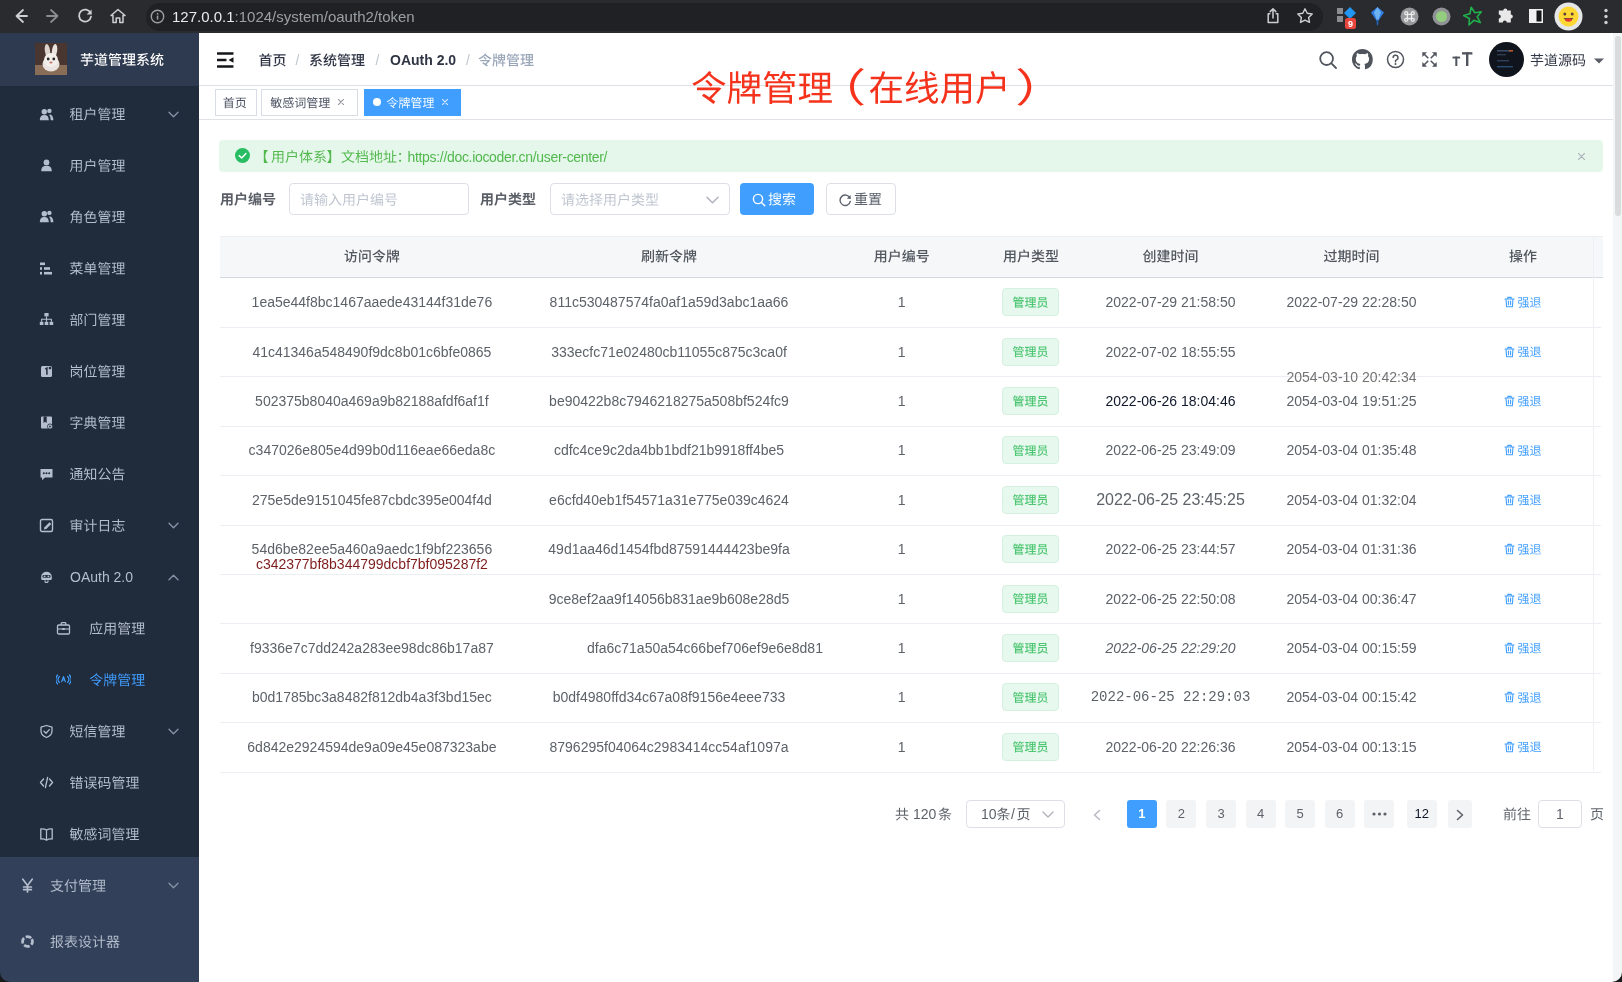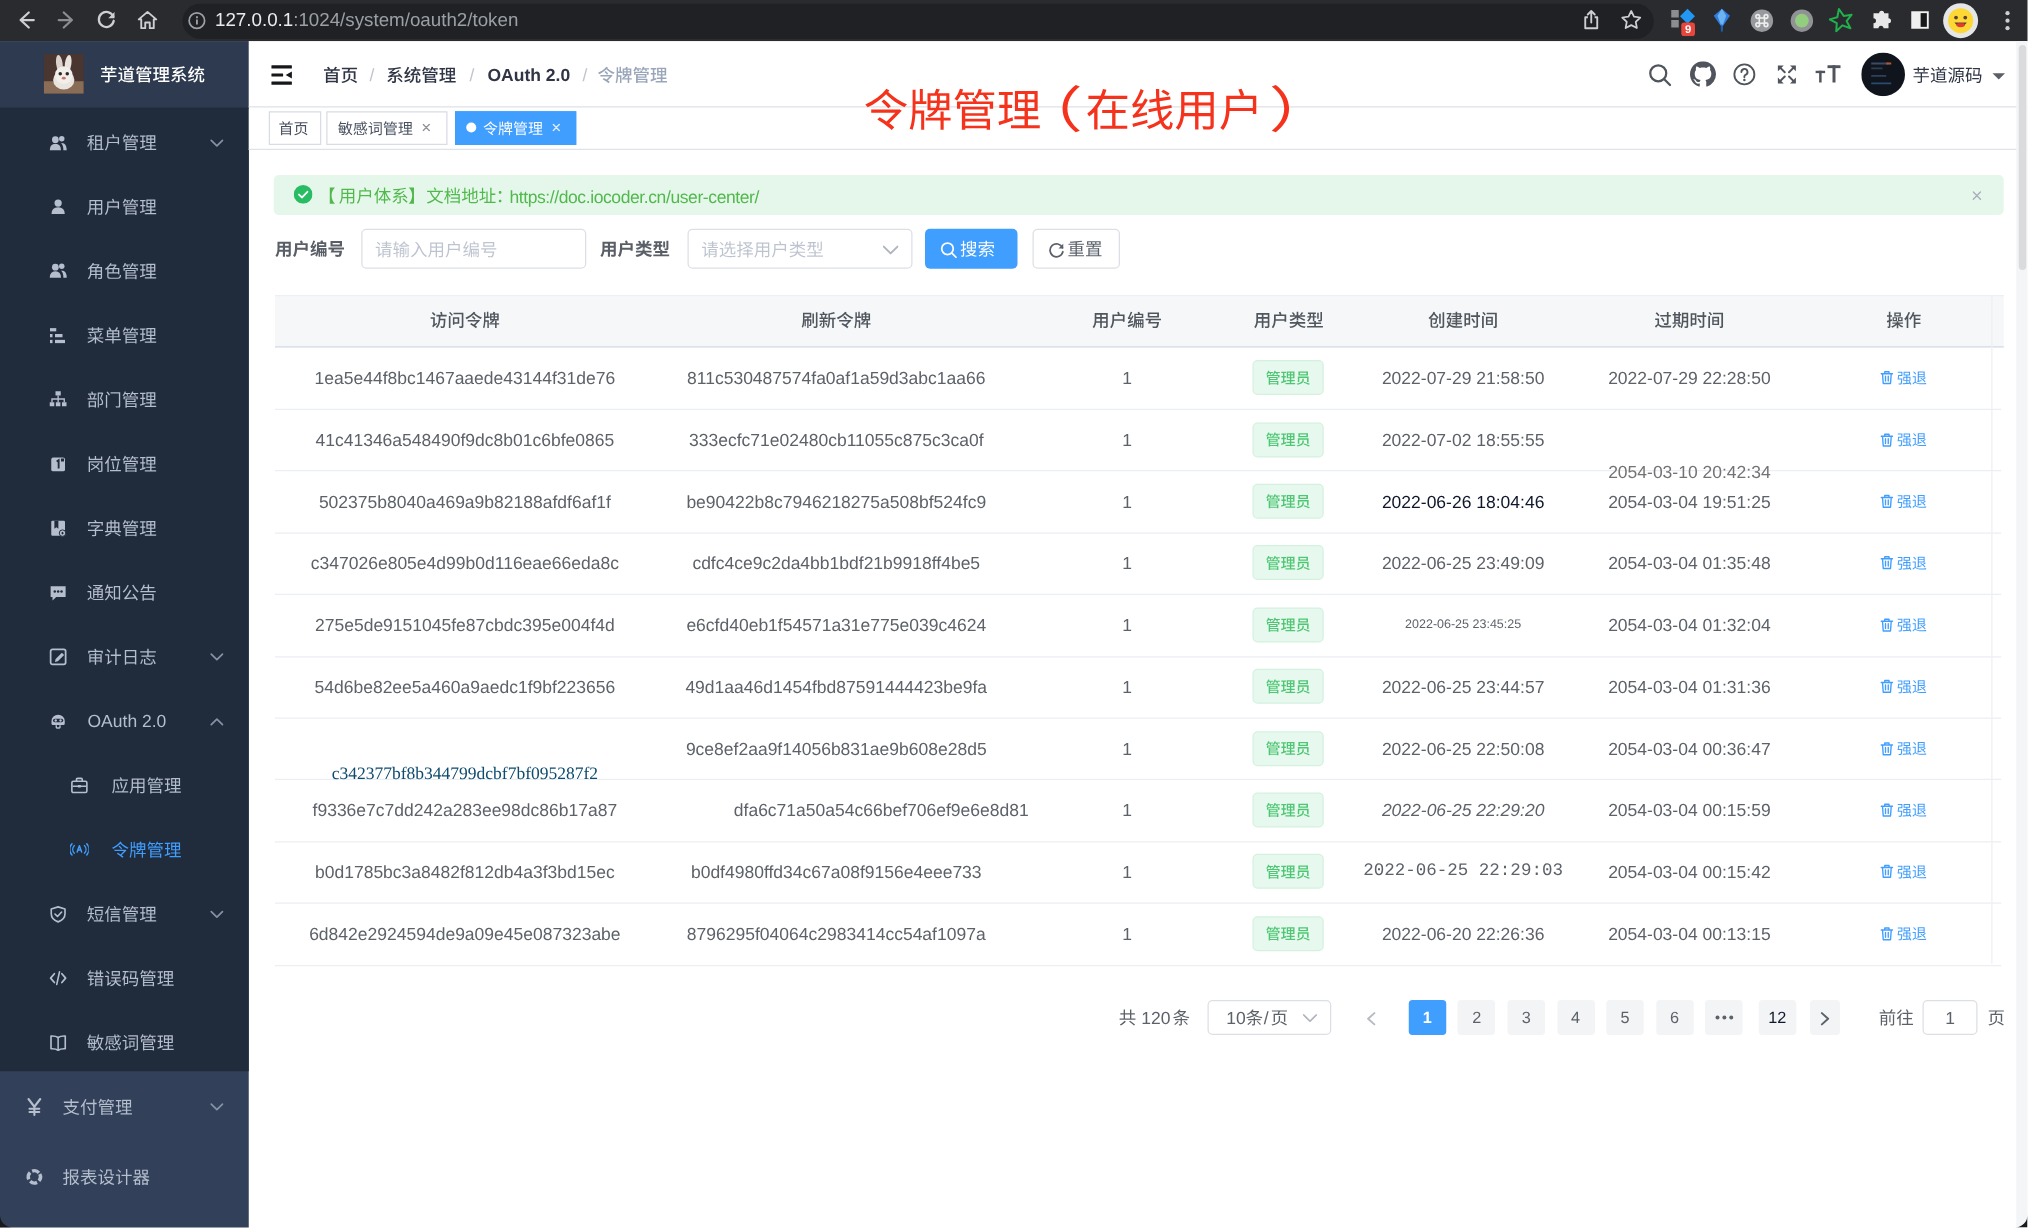--- a/index.html
+++ b/index.html
@@ -350,35 +350,35 @@
 <div class="a" style="left:1002.0px;top:436.4px;width:57.0px;height:28.0px;background:#e7f8ee;border:1px solid #d4f1df;border-radius:4px;"></div>
 <div class="t" style="left:1170.5px;top:440.4px;font-size:14px;color:#5d6269;line-height:20px;transform:translateX(-50%);">2022-06-25 23:49:09</div>
 <div class="t" style="left:1351.5px;top:440.4px;font-size:14px;color:#5d6269;line-height:20px;transform:translateX(-50%);">2054-03-04 01:35:48</div>
 <svg class="a" style="left:1504.0px;top:444.4px;" width="11" height="12" viewBox="0 0 11 12" fill="none" xmlns="http://www.w3.org/2000/svg">
     <path d="M1 3 H10 M3.8 3 V1.4 H7.2 V3 M2 3 L2.6 10.8 H8.4 L9 3 M4.4 5 V8.8 M6.6 5 V8.8" stroke="#409eff" stroke-width="1.1" fill="none" stroke-linecap="round" stroke-linejoin="round"></path>
   </svg>
 <div class="t" style="left:371.9px;top:489.8px;font-size:14px;color:#5d6269;line-height:20px;transform:translateX(-50%);">275e5de9151045fe87cbdc395e004f4d</div>
 <div class="t" style="left:669.0px;top:489.8px;font-size:14px;color:#5d6269;line-height:20px;transform:translateX(-50%);">e6cfd40eb1f54571a31e775e039c4624</div>
 <div class="t" style="left:901.7px;top:489.8px;font-size:14px;color:#5d6269;line-height:20px;transform:translateX(-50%);">1</div>
 <div class="a" style="left:1002.0px;top:485.8px;width:57.0px;height:28.0px;background:#e7f8ee;border:1px solid #d4f1df;border-radius:4px;"></div>
-<div class="t" style="left:1170.5px;top:489.8px;font-size:10px;color:#5d6269;line-height:20px;transform:translateX(-50%);">2022-06-25 23:45:25</div>
+<div class="t" style="left:1170.5px;top:489.8px;font-size:16px;color:#5d6269;line-height:20px;transform:translateX(-50%);">2022-06-25 23:45:25</div>
 <div class="t" style="left:1351.5px;top:489.8px;font-size:14px;color:#5d6269;line-height:20px;transform:translateX(-50%);">2054-03-04 01:32:04</div>
 <svg class="a" style="left:1504.0px;top:493.8px;" width="11" height="12" viewBox="0 0 11 12" fill="none" xmlns="http://www.w3.org/2000/svg">
     <path d="M1 3 H10 M3.8 3 V1.4 H7.2 V3 M2 3 L2.6 10.8 H8.4 L9 3 M4.4 5 V8.8 M6.6 5 V8.8" stroke="#409eff" stroke-width="1.1" fill="none" stroke-linecap="round" stroke-linejoin="round"></path>
   </svg>
 <div class="t" style="left:371.9px;top:539.2px;font-size:14px;color:#5d6269;line-height:20px;transform:translateX(-50%);">54d6be82ee5a460a9aedc1f9bf223656</div>
 <div class="t" style="left:669.0px;top:539.2px;font-size:14px;color:#5d6269;line-height:20px;transform:translateX(-50%);">49d1aa46d1454fbd87591444423be9fa</div>
 <div class="t" style="left:901.7px;top:539.2px;font-size:14px;color:#5d6269;line-height:20px;transform:translateX(-50%);">1</div>
 <div class="a" style="left:1002.0px;top:535.2px;width:57.0px;height:28.0px;background:#e7f8ee;border:1px solid #d4f1df;border-radius:4px;"></div>
 <div class="t" style="left:1170.5px;top:539.2px;font-size:14px;color:#5d6269;line-height:20px;transform:translateX(-50%);">2022-06-25 23:44:57</div>
 <div class="t" style="left:1351.5px;top:539.2px;font-size:14px;color:#5d6269;line-height:20px;transform:translateX(-50%);">2054-03-04 01:31:36</div>
 <svg class="a" style="left:1504.0px;top:543.2px;" width="11" height="12" viewBox="0 0 11 12" fill="none" xmlns="http://www.w3.org/2000/svg">
     <path d="M1 3 H10 M3.8 3 V1.4 H7.2 V3 M2 3 L2.6 10.8 H8.4 L9 3 M4.4 5 V8.8 M6.6 5 V8.8" stroke="#409eff" stroke-width="1.1" fill="none" stroke-linecap="round" stroke-linejoin="round"></path>
   </svg>
-<div class="t" style="left:371.9px;top:610px;font-size:14px;color:#0c4a6e;line-height:20px;transform:translateX(-50%);font-family:Liberation Serif, serif;">c342377bf8b344799dcbf7bf095287f2</div>
+<div class="t" style="left:371.9px;top:554px;font-size:14px;color:#7f1d1d;line-height:20px;transform:translateX(-50%);">c342377bf8b344799dcbf7bf095287f2</div>
 <div class="t" style="left:669.0px;top:588.6px;font-size:14px;color:#5d6269;line-height:20px;transform:translateX(-50%);">9ce8ef2aa9f14056b831ae9b608e28d5</div>
 <div class="t" style="left:901.7px;top:588.6px;font-size:14px;color:#5d6269;line-height:20px;transform:translateX(-50%);">1</div>
 <div class="a" style="left:1002.0px;top:584.6px;width:57.0px;height:28.0px;background:#e7f8ee;border:1px solid #d4f1df;border-radius:4px;"></div>
 <div class="t" style="left:1170.5px;top:588.6px;font-size:14px;color:#5d6269;line-height:20px;transform:translateX(-50%);">2022-06-25 22:50:08</div>
 <div class="t" style="left:1351.5px;top:588.6px;font-size:14px;color:#5d6269;line-height:20px;transform:translateX(-50%);">2054-03-04 00:36:47</div>
 <svg class="a" style="left:1504.0px;top:592.6px;" width="11" height="12" viewBox="0 0 11 12" fill="none" xmlns="http://www.w3.org/2000/svg">
     <path d="M1 3 H10 M3.8 3 V1.4 H7.2 V3 M2 3 L2.6 10.8 H8.4 L9 3 M4.4 5 V8.8 M6.6 5 V8.8" stroke="#409eff" stroke-width="1.1" fill="none" stroke-linecap="round" stroke-linejoin="round"></path>
   </svg>
 <div class="t" style="left:371.9px;top:638.0px;font-size:14px;color:#5d6269;line-height:20px;transform:translateX(-50%);">f9336e7c7dd242a283ee98dc86b17a87</div>
 <div class="t" style="left:669.0px;top:638.0px;font-size:14px;color:#5d6269;line-height:20px;transform:translateX(-50%);margin-left:36px;">dfa6c71a50a54c66bef706ef9e6e8d81</div>

